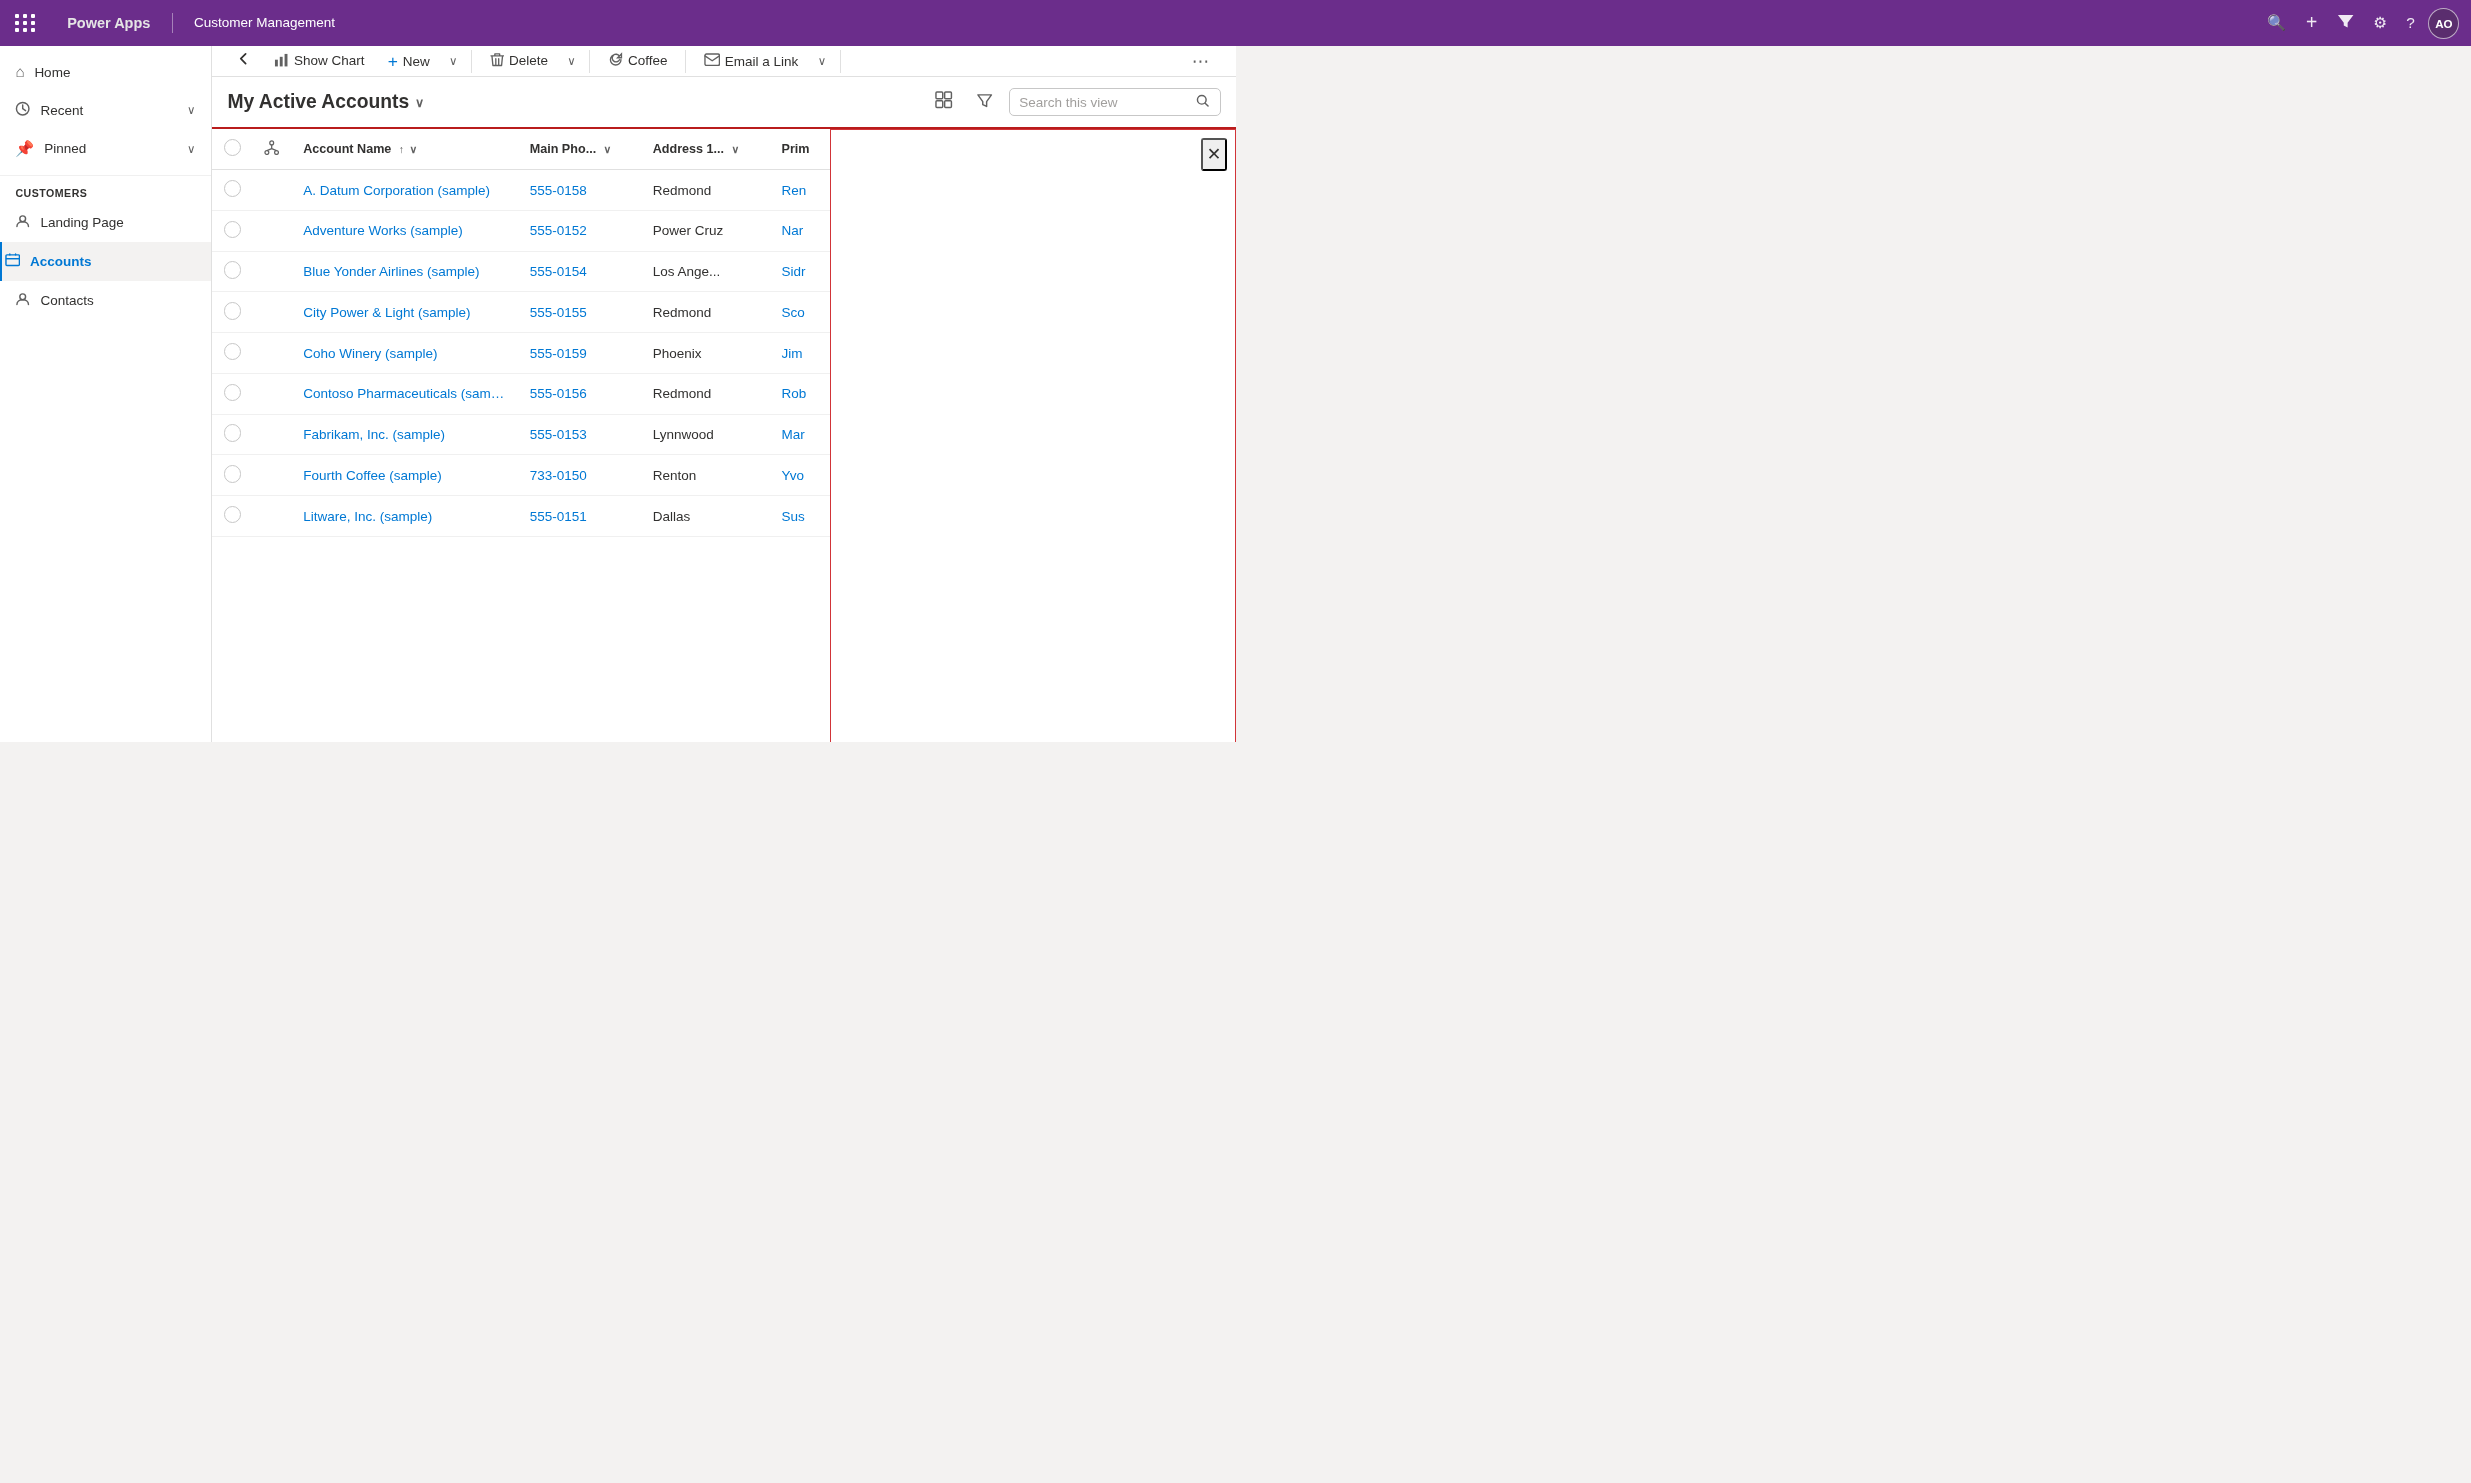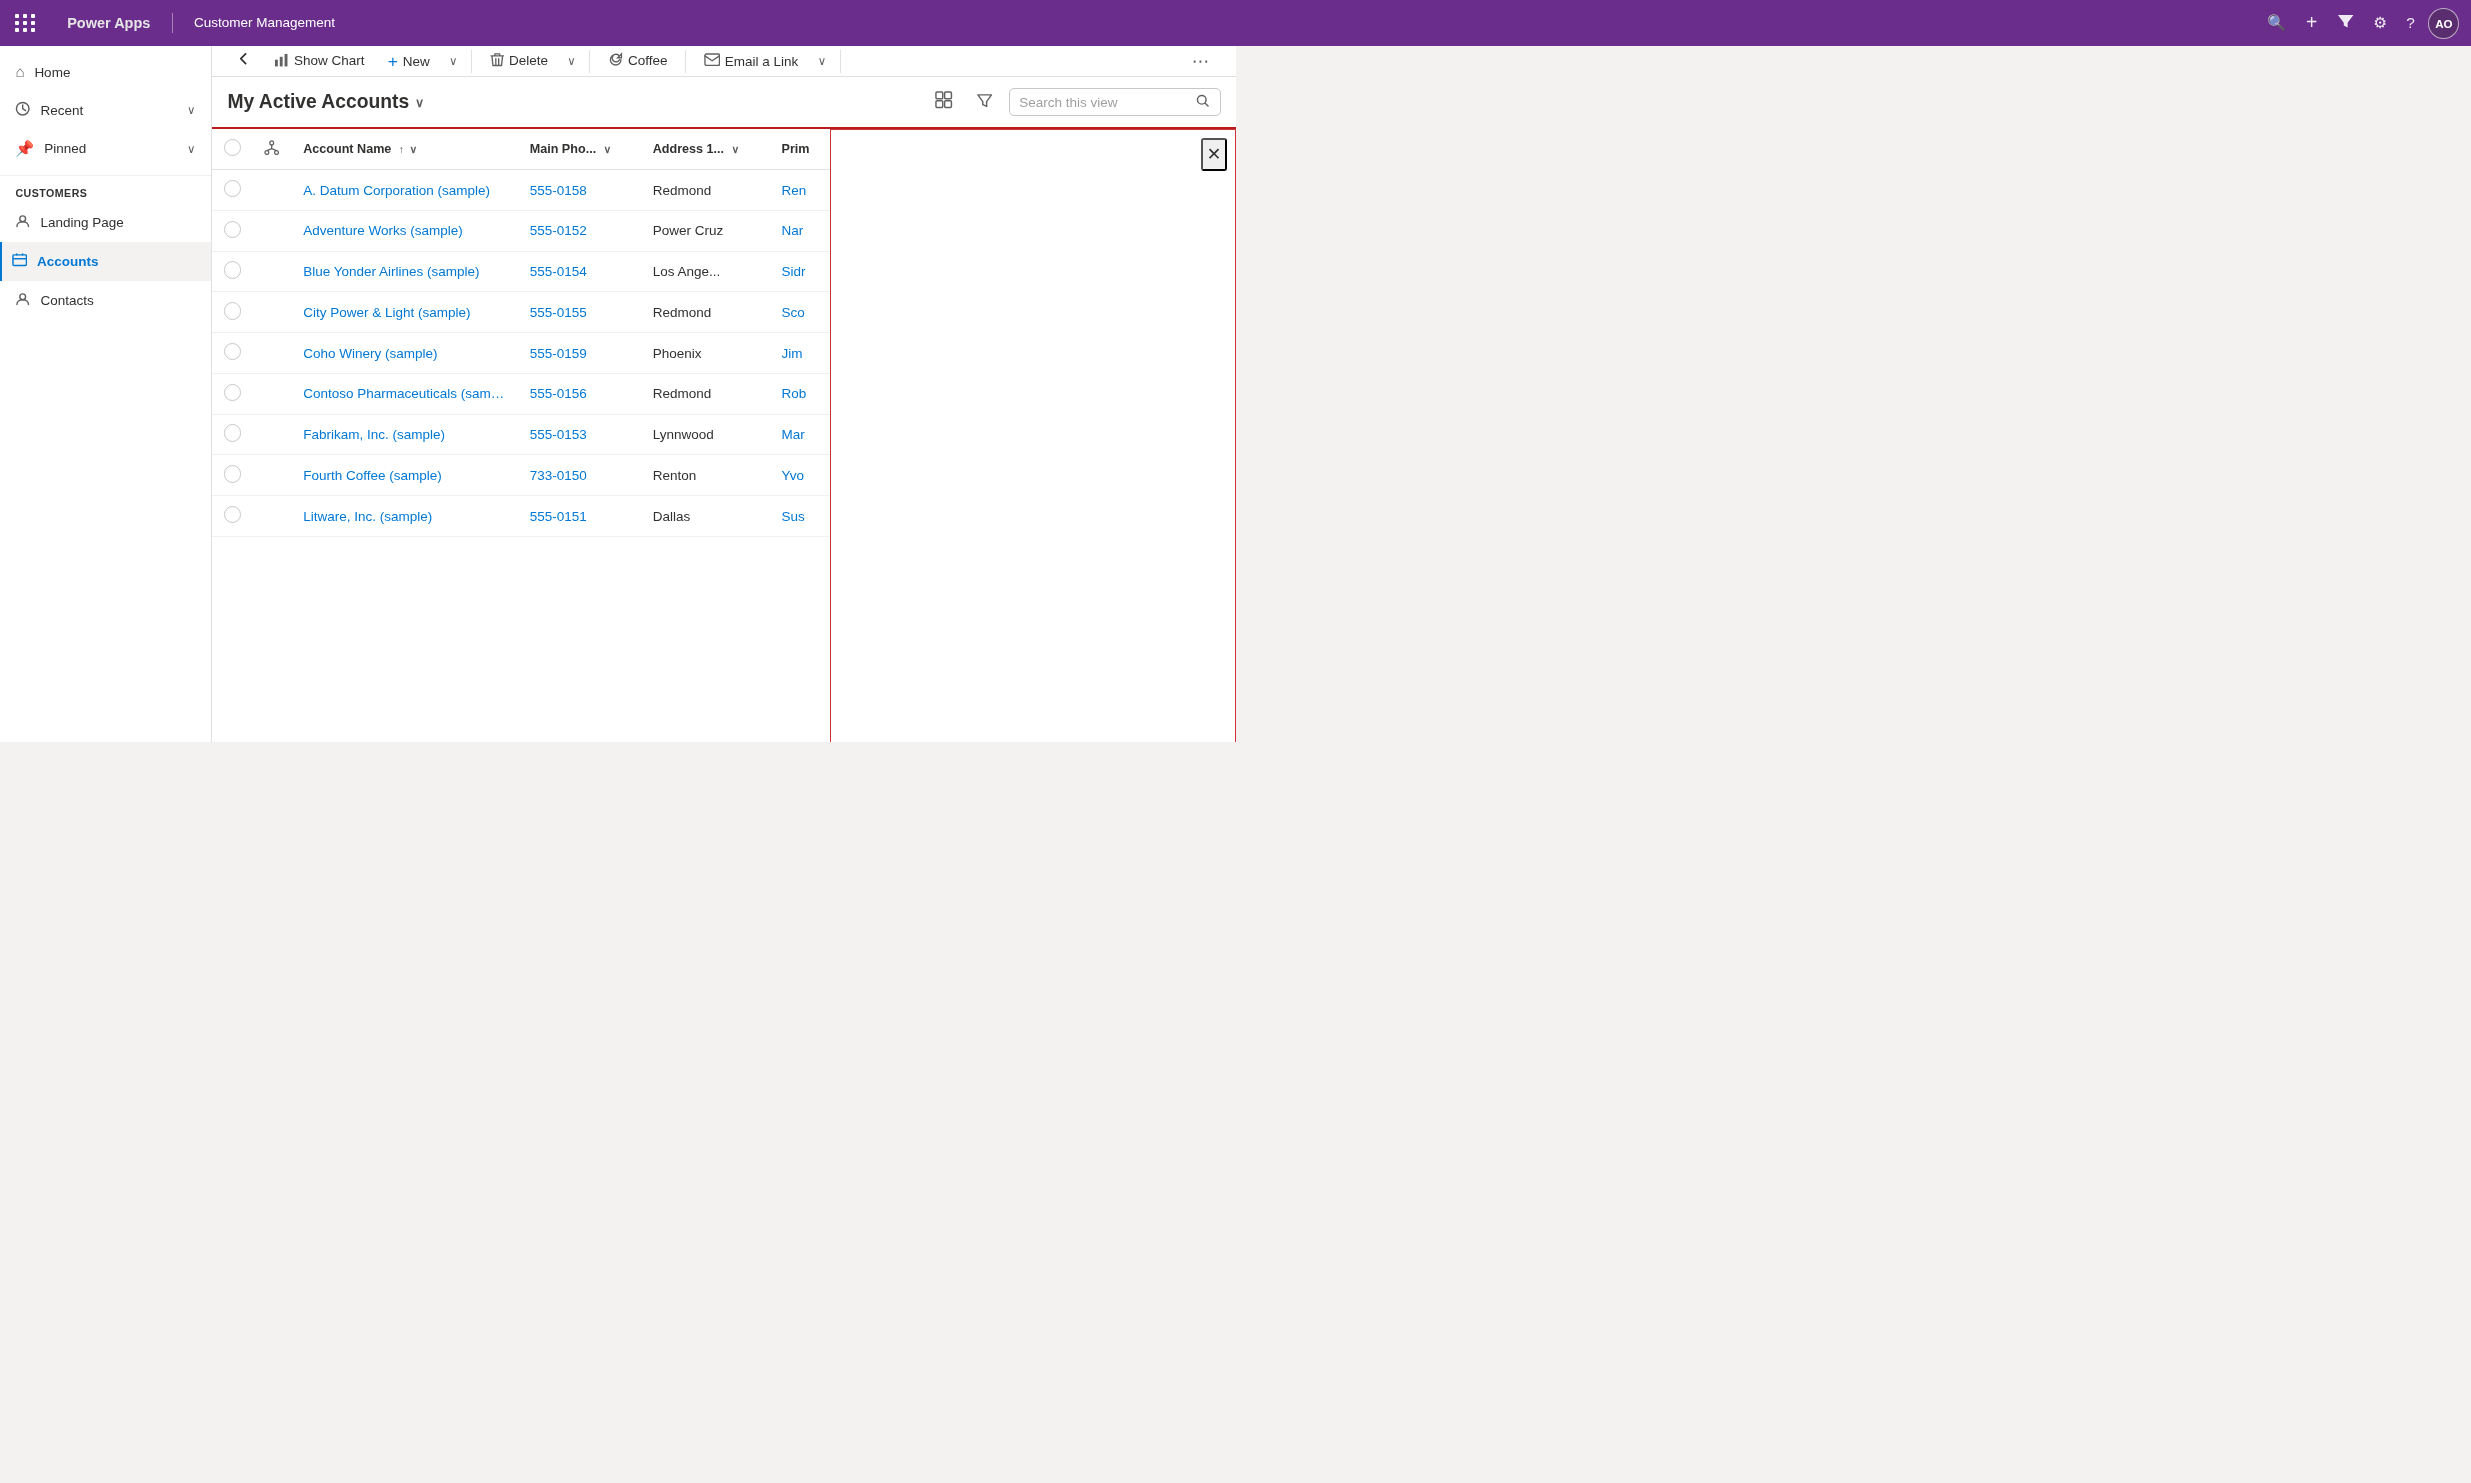--- a/index.html
+++ b/index.html
@@ -42,21 +42,21 @@
       align-items: center;
       gap: 9.7px;
       padding: 9.7px 15.4px;
       cursor: pointer;
       color: #323130;
       font-size: 13.5px;
     }
     .sidebar-item .icon { font-size: 15.4px; color: #616161; }
     .sidebar-item .chevron { margin-left: auto; font-size: 11.6px; color: #616161; }
     .sidebar-section-label { padding: 11.6px 15.4px 3.9px; font-size: 10.6px; font-weight: 700; color: #323130; text-transform: uppercase; letter-spacing: 0.5px; }
-    .sidebar-item.active { background: #f3f2f1; border-left: 2.9px solid #0078d4; padding-left: 10px; }
+    .sidebar-item.active { background: #f3f2f1; border-left: 2.9px solid #0078d4; padding-left: 3px; }
     .sidebar-item.active .icon { color: #0078d4; }
     .sidebar-item.active span:not(.icon):not(.chevron) { color: #0078d4; font-weight: 600; }
 
     
     .main-content { flex: 1; display: flex; flex-direction: column; overflow: hidden; background: white; }
 
     
     .command-bar {
       display: flex;
       align-items: center;

